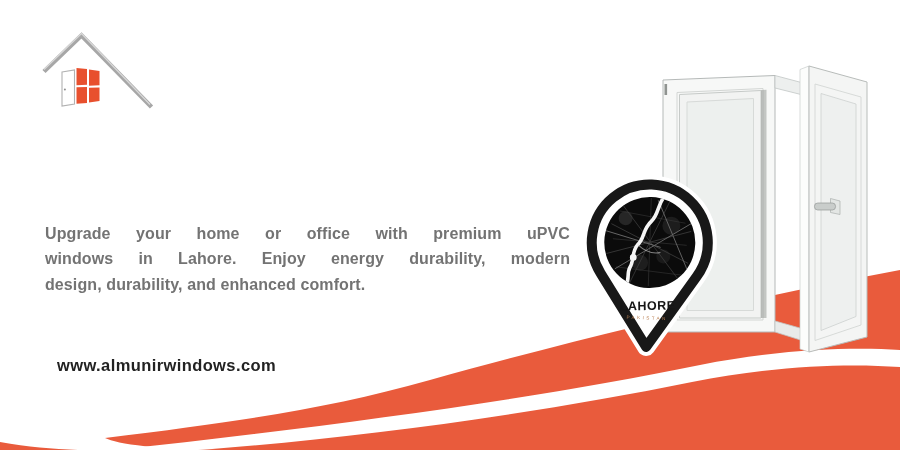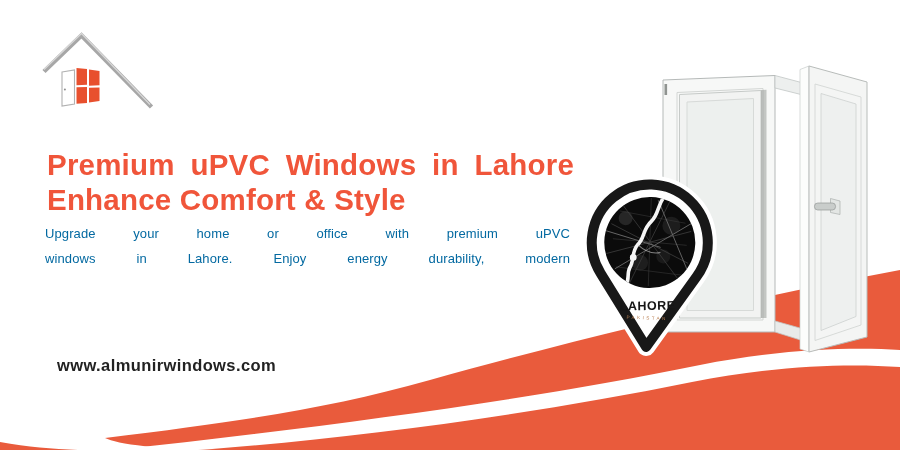--- a/index.html
+++ b/index.html
@@ -6,22 +6,22 @@
   .canvas{
     position:relative;width:900px;height:450px;background:#ffffff;
     overflow:hidden;font-family:"Liberation Sans",sans-serif;
   }
   .layer{position:absolute;inset:0;width:900px;height:450px;}
   
   .heading{position:absolute;left:47px;top:147px;width:527px;color:#F0553A;
     font-weight:bold;font-size:29.5px;line-height:35px;letter-spacing:.2px;}
   .heading .l{height:35px;overflow:hidden;}
   .just{text-align:justify;text-align-last:justify;}
-  .body-copy{position:absolute;left:45px;top:221px;width:525px;color:#0369a1;
-    font-size:13px;line-height:25.4px;letter-spacing:.1px;font-weight:400;}
+  .body-copy{position:absolute;left:45px;top:221px;width:525px;color:#737373;
+    font-size:16px;line-height:25.4px;letter-spacing:.1px;font-weight:700;}
   .body-copy .l{height:25.4px;overflow:hidden;}
   .site-url{position:absolute;left:57px;top:356px;font-size:16.5px;font-weight:bold;
     color:#222222;letter-spacing:.4px;cursor:pointer;text-align:center;}
   svg{display:block;}
 </style>
 </head>
 <body>
 
 <div class="canvas">
 
@@ -96,25 +96,22 @@
     <path d="M 62 72 L 74.5 70 L 74.5 104 L 62 106 Z" fill="#ffffff" stroke="#b1b1b1" stroke-width="1.1"></path>
     <circle cx="64.9" cy="89.5" r="1" fill="#8f8f8f"></circle>
     <g>
       <path d="M 76.5 68 L 87 69 L 87 84.7 L 76.5 85.2 Z" fill="#E8502E"></path>
       <path d="M 89 69.6 L 99.5 71 L 99.5 85.3 L 89 85.8 Z" fill="#E8502E"></path>
       <path d="M 76.5 87.2 L 87 86.9 L 87 102.9 L 76.5 103.8 Z" fill="#E8502E"></path>
       <path d="M 89 87.8 L 99.5 87.4 L 99.5 101 L 89 102.5 Z" fill="#E8502E"></path>
     </g>
   </svg>
 
-  <div class="heading" style="z-index:5;position:absolute;">
-    <div class="l just">Premium uPVC Windows in Lahore</div>
-    <div class="l">Enhance Comfort &amp; Style</div>
-  </div>
 
   <div class="body-copy" style="z-index:5;position:absolute;">
     <div class="l just">Upgrade your home or office with premium uPVC</div>
     <div class="l just">windows in Lahore. Enjoy energy durability, modern</div>
+    <div class="l">design, durability, and enhanced comfort.</div>
   </div>
 
   <div class="site-url" style="z-index:5;">www.almunirwindows.com</div>
 
 </div>
 
 </body></html>

